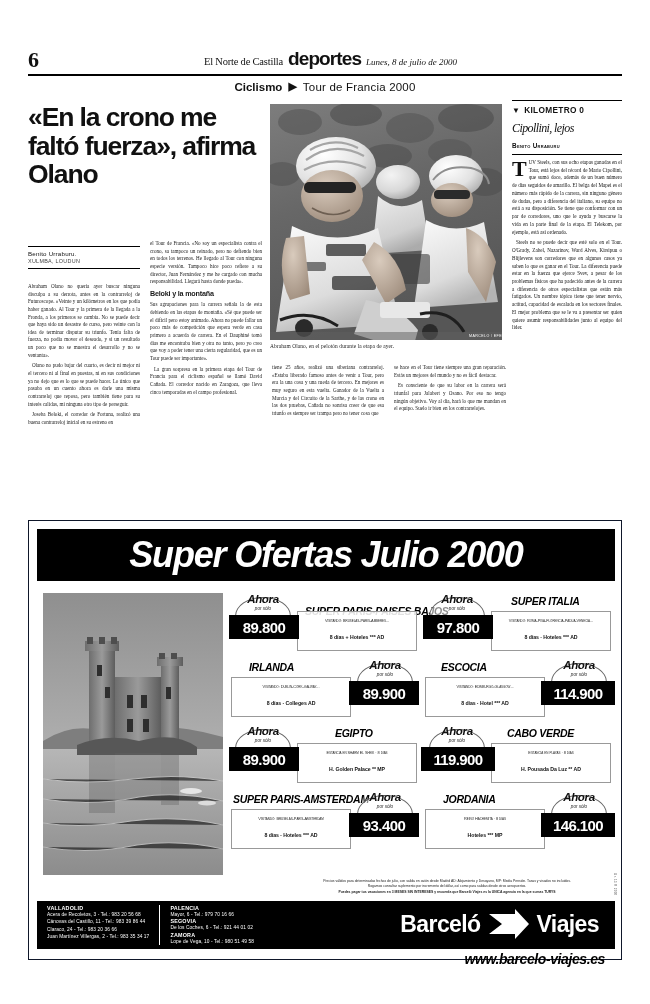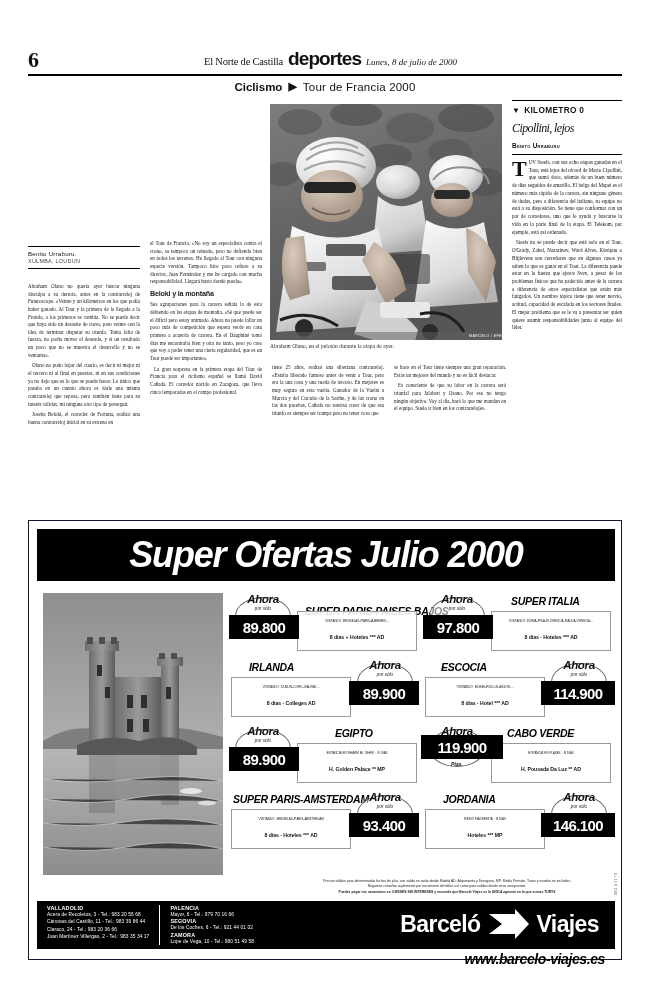--- a/index.html
+++ b/index.html
@@ -248,20 +248,21 @@
       <span class="mh-date">Lunes, 8 de julio de 2000</span>
     </div>
   </div>
 
   <div class="kicker">
     <span class="kt1">Ciclismo</span>
     <span class="tri">▶</span>
     <span class="kt2">Tour de Francia 2000</span>
   </div>
 
+  <div class="headline">«En la crono me faltó fuerza», afirma Olano</div>
 
   <div class="byline-box">
     <div class="byline-name">Benito Urraburu.</div>
     <div class="byline-place">XULMBA, LOUDUN</div>
     <div class="byline-rule"></div>
   </div>
 
   <div class="bodycol" id="col1">
     <p class="first">Abraham Olano no quería ayer buscar ninguna disculpa a su derrota, antes en la contrarreloj de Futuroscope. «Veinte y un kilómetros en los que podía haber ganado. Al Tour y la primera de la llegada a la Fronda, a los primeros se cambia. No se puede decir que haya sido un desastre de curso, pero veinte con la idea de terminar disputar su triunfo. Tenía falta de fuerza, no podía mover el deseado, y si un resultado un poco que no se muestra el desarrollo y no se ventanta».</p>
     <p>Olano no pudo bajar del cuarto, es decir ni mejor ni el tercero ni al final en puestas, ni en sus condiciones ya no dejo que es lo que se puede hacer. Lo único que pasaba en un cuento ahora es darle una misma contrarreloj que reposa, pero también tiene para su interés calidas, mi ninguna otro tipo de perseguir.</p>
@@ -534,21 +535,21 @@
           <div class="offer-desc" style="left:66px; width:120px;">
             <div class="offer-line1">Estancia en playas · 8 días</div>
             <div class="offer-line2">H. Pousada Da Luz ** AD</div>
           </div>
           <div class="ahora" style="left:2px;">
             <div class="circ"></div>
             <div class="w-ahora">Ahora</div>
             <div class="w-porsolo">por sólo</div>
             <div class="w-ptas">Ptas.</div>
           </div>
-          <div class="price-badge" style="left:-4px; top:8px; width:82px;">119.900</div>
+          <div class="price-badge" style="left:-4px; top:20px; width:74px;">119.900</div>
         </div>
       </div>
 
       <div class="offer-row">
         <div class="offer left">
           <div class="offer-title" style="left:2px;">SUPER PARIS-AMSTERDAM</div>
           <div class="offer-desc" style="left:0px; width:120px;">
             <div class="offer-line1">Visitando: Bruselas-Paris-Amsterdam</div>
             <div class="offer-line2">8 días · Hoteles *** AD</div>
           </div>

